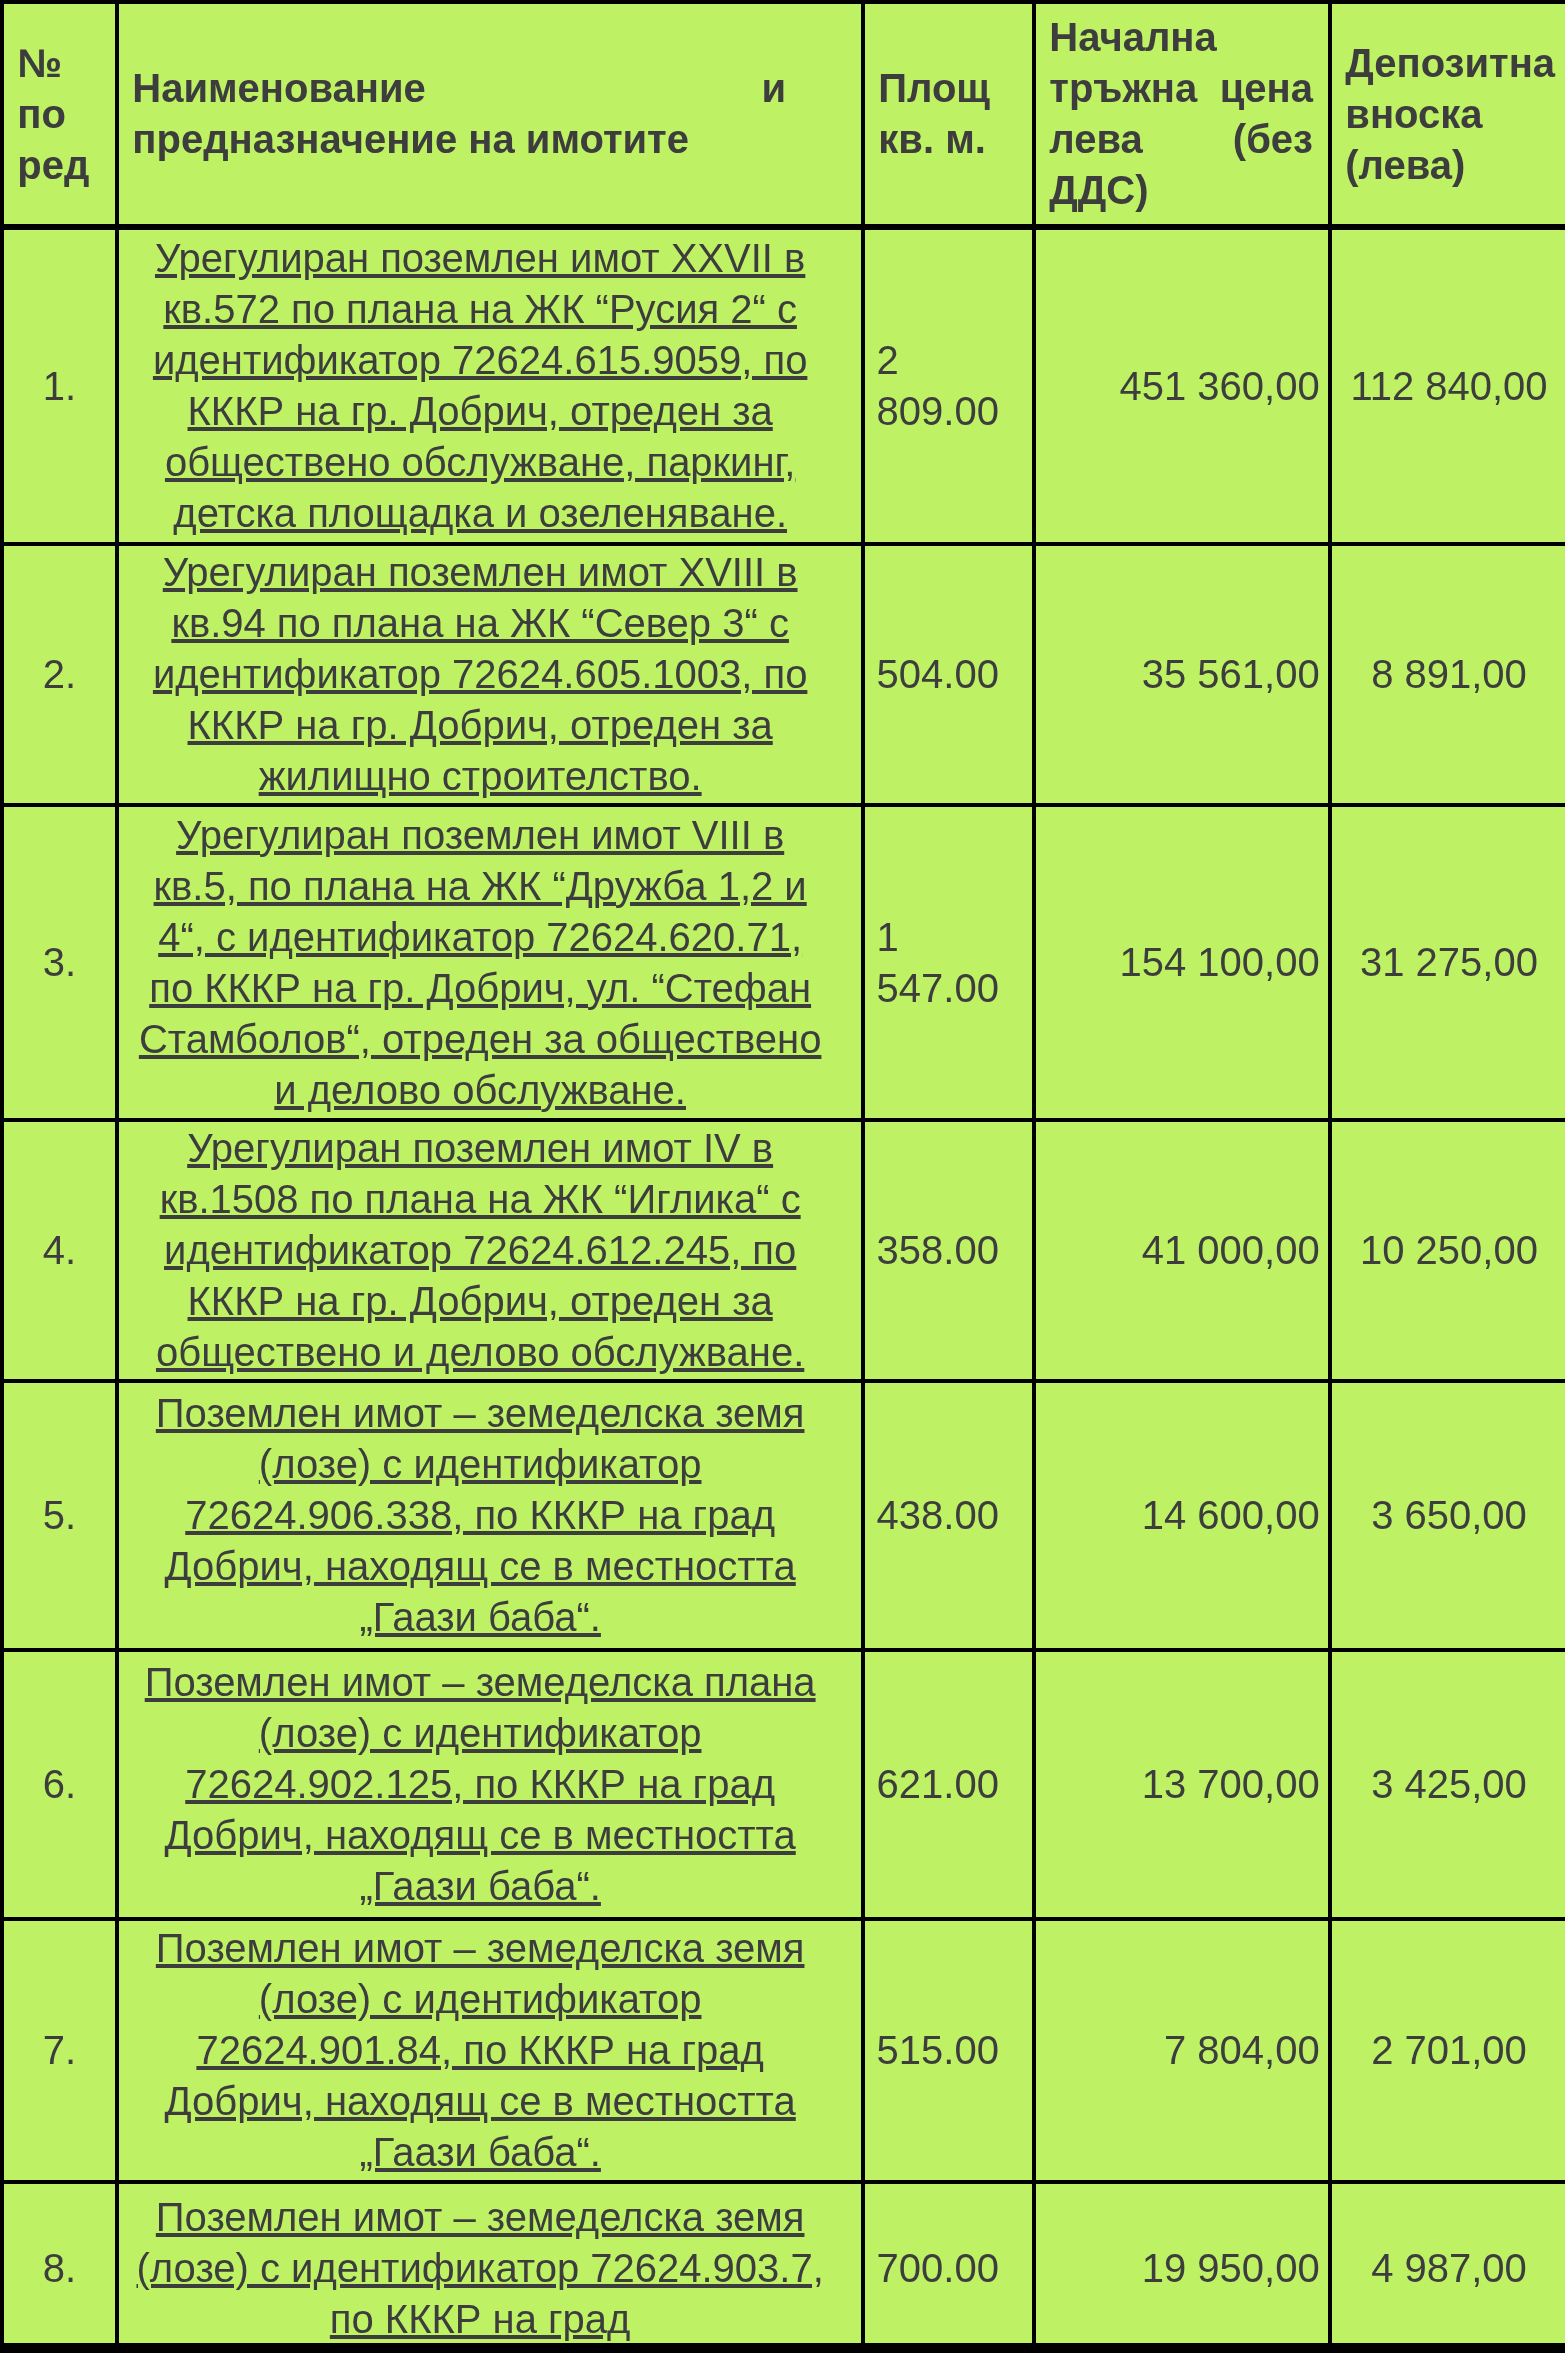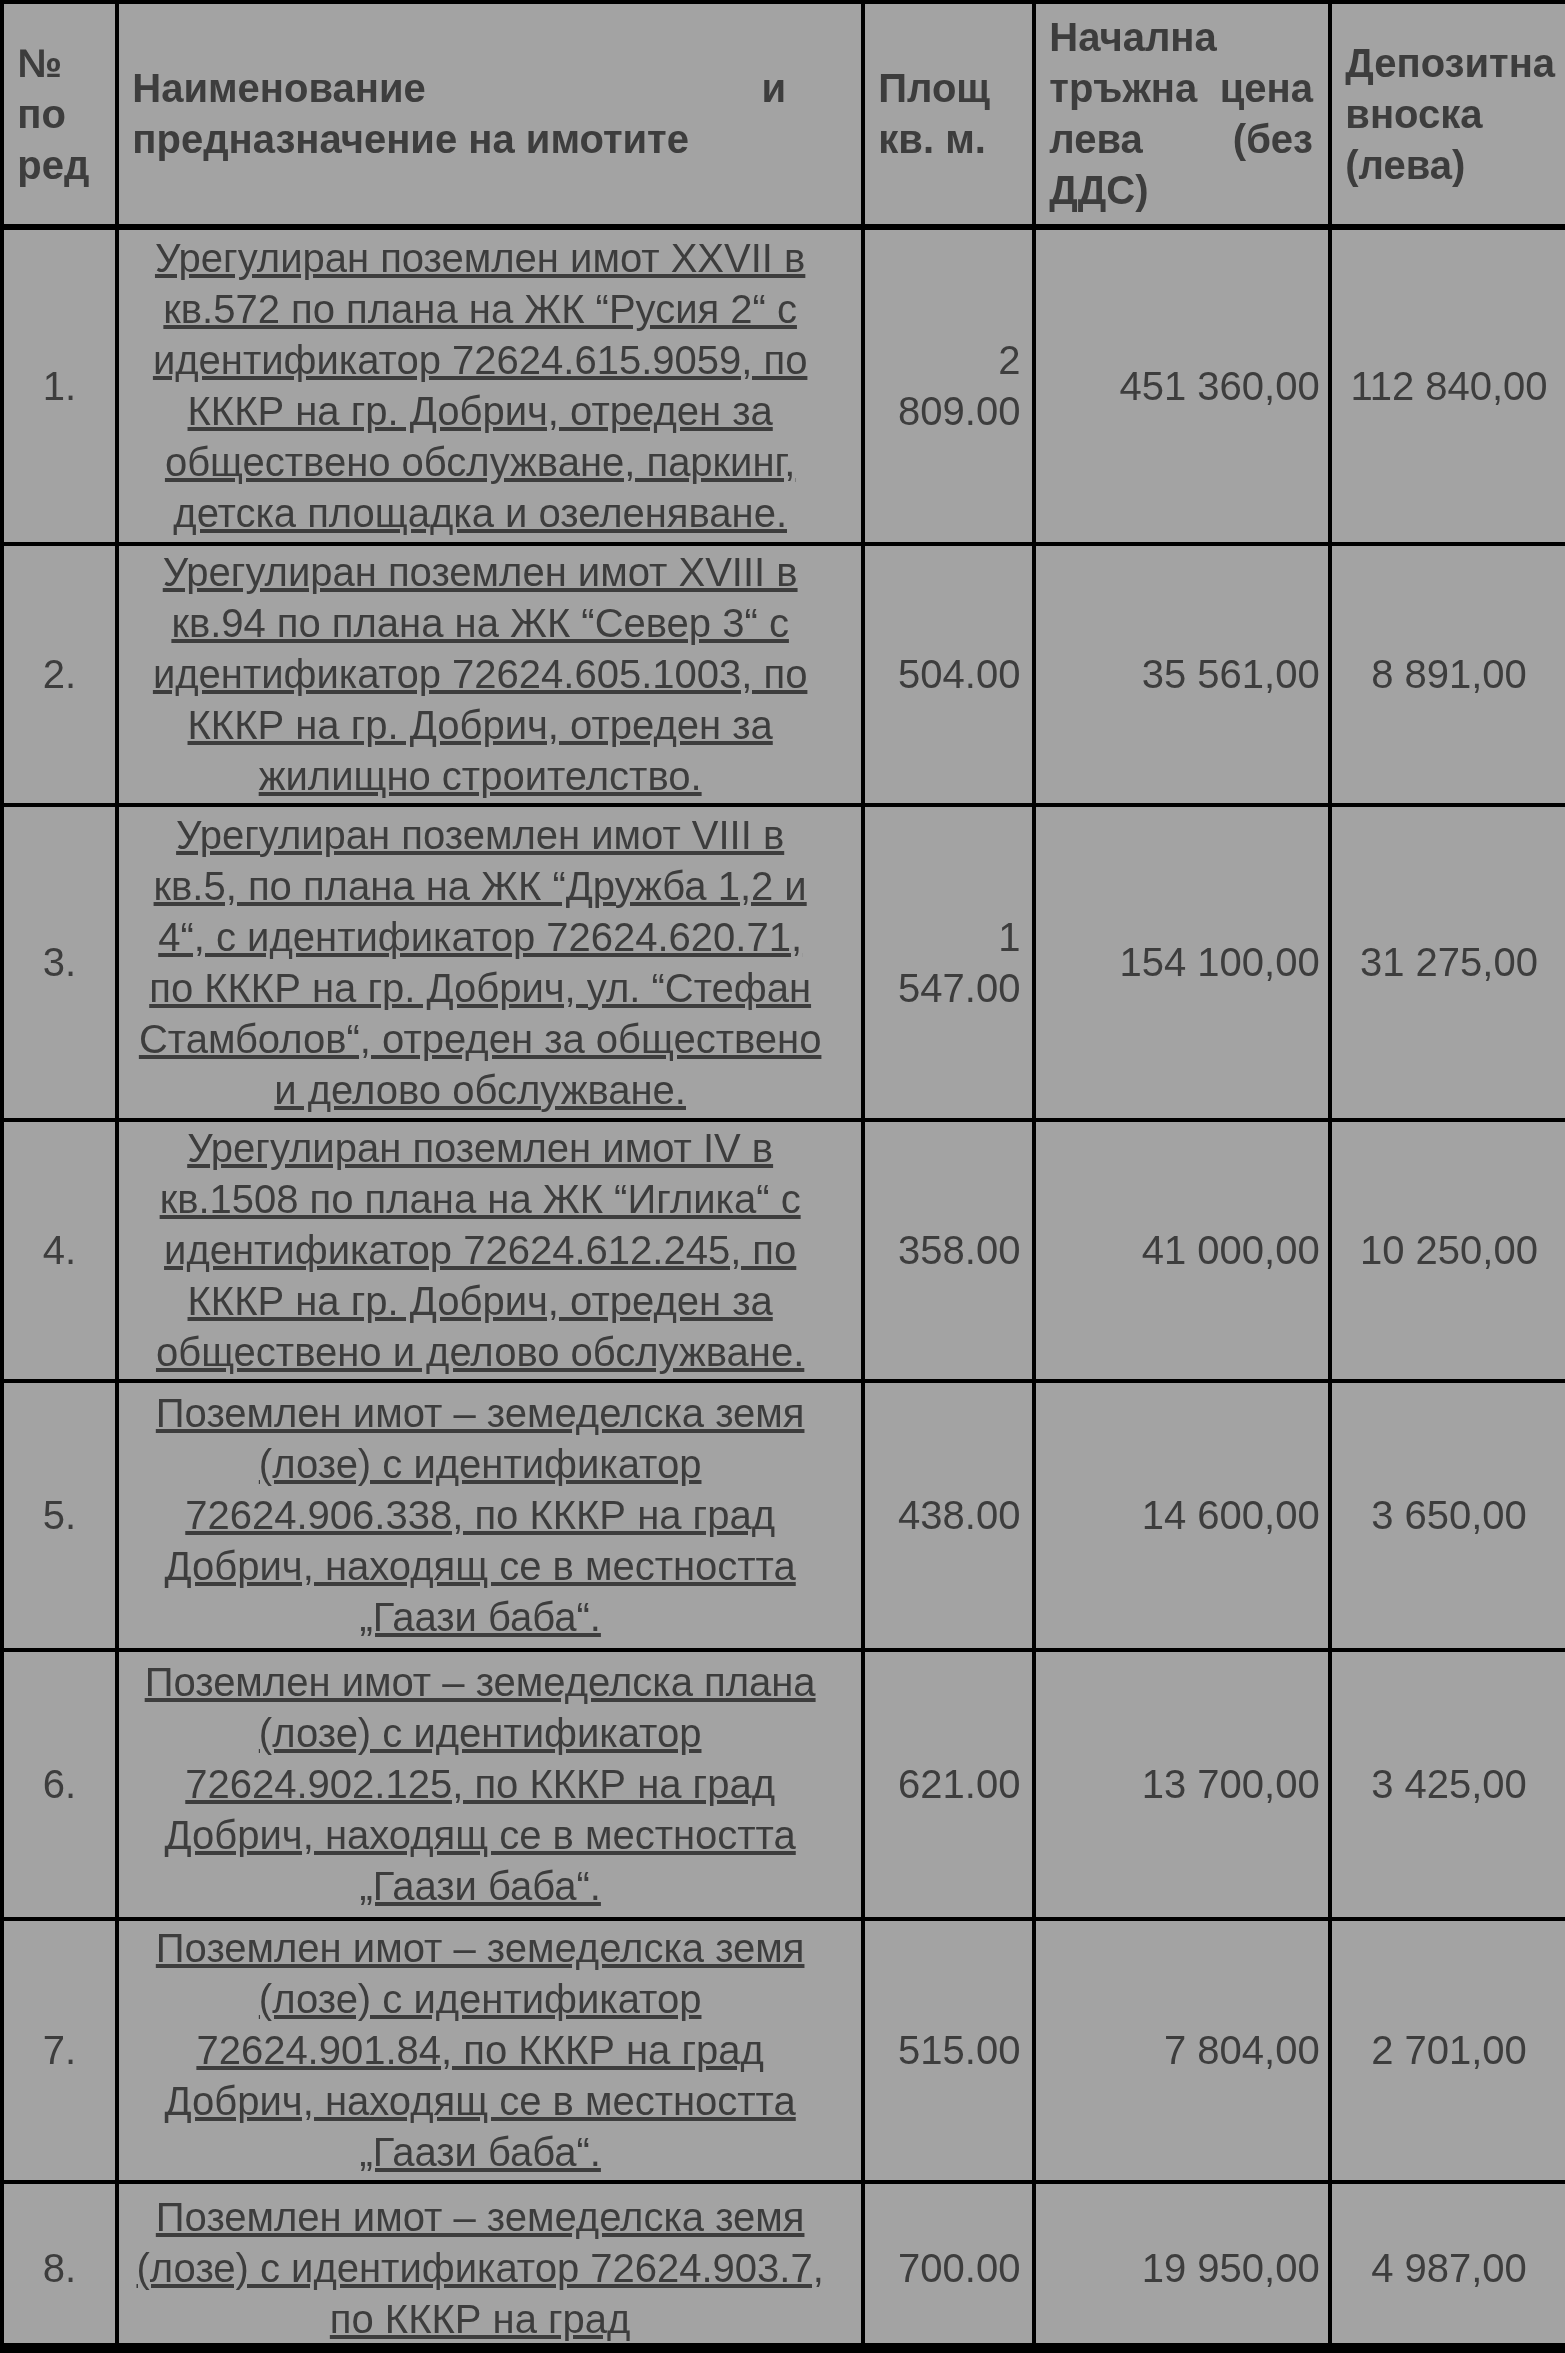--- a/index.html
+++ b/index.html
@@ -1,20 +1,20 @@
 <!DOCTYPE html>
 <html style="font-size:13.3px"><head>
 <meta charset="utf-8">
 <style>
   html, body { margin: 0; padding: 0; }
   .page {
     position: relative;
     width: 1565px;
     height: 2354px;
-    background: #a3a3a3;
+    background: #bef264;
     overflow: hidden;
     font-family: "Liberation Sans", "DejaVu Sans", sans-serif;
     color: #3d3d3d;
   }
   table.props {
     border-collapse: collapse;
     table-layout: fixed;
     width: 1565px;
     border: 3.3px solid #000;
   }
@@ -29,21 +29,21 @@
     border-bottom-width: 6.6px;
     font-weight: bold;
     text-align: justify;
     text-align-last: left;
     padding: 0 13.3px;
   }
   thead th.h-name { padding-right: 75px; }
   thead th.h-price { padding-right: 15px; }
   td.c-num   { text-align: center; padding: 0 6.6px; }
   td.c-name  { text-align: center; padding: 0 33px 0 13.3px; text-decoration: underline; }
-  td.c-area  { text-align: right; padding: 0 11.6px; }
+  td.c-area  { text-align: left; padding: 0 11.6px; }
   td.c-price { text-align: right; padding: 0 8.3px; }
   td.c-dep   { text-align: center; padding: 0 8.3px; }
   tr.r-head { height: 225px; }
   tr.r-1 { height: 317px; }
   tr.r-2 { height: 261px; }
   tr.r-3 { height: 315px; }
   tr.r-4 { height: 261px; }
   tr.r-5 { height: 269px; }
   tr.r-6 { height: 269px; }
   tr.r-7 { height: 263px; }

